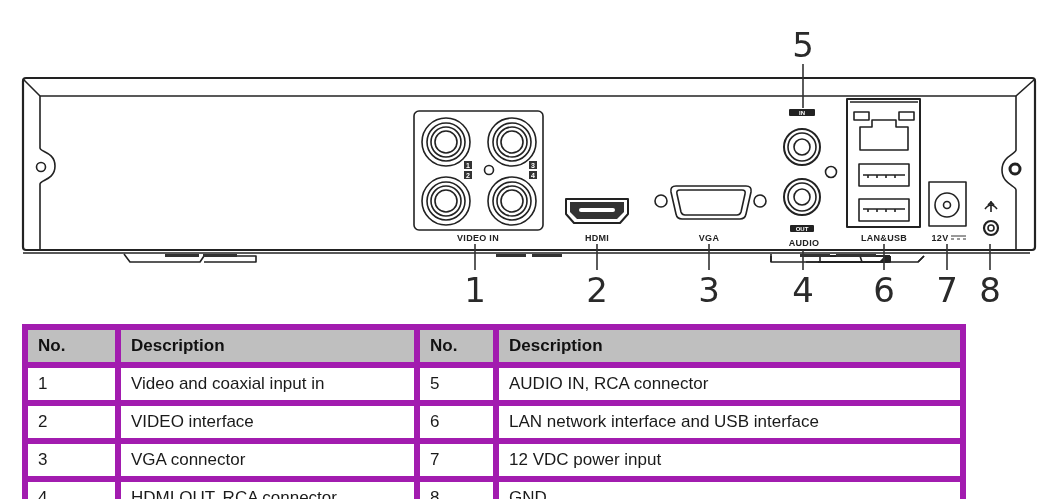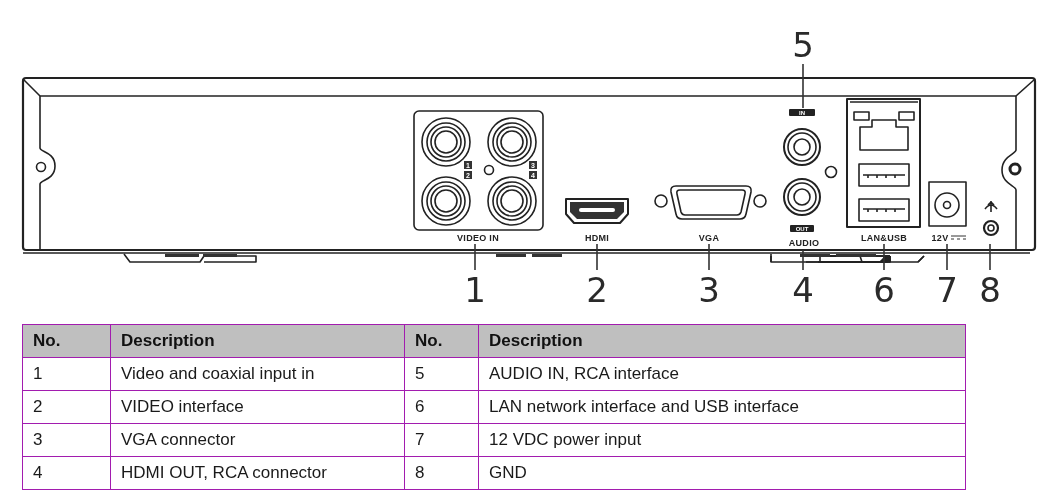--- a/index.html
+++ b/index.html
@@ -5,21 +5,21 @@
   html, body { margin: 0; padding: 0; background: #ffffff; }
   body { width: 1058px; height: 499px; position: relative; overflow: hidden;
          font-family: "Liberation Sans", sans-serif; color: #1a1a1a; }
   #panel-figure { position: absolute; left: 0; top: 0; width: 1058px; height: 315px; }
   .callout-num { font-family: "DejaVu Sans", sans-serif; font-size: 34px; fill: #2a2a2a; }
   .port-label { font-family: "Liberation Sans", sans-serif; font-weight: bold; font-size: 9px; fill: #222; letter-spacing: 0.3px; }
   .tiny-badge { font-family: "Liberation Sans", sans-serif; font-weight: bold; font-size: 6px; fill: #fff; }
   .tiny-num { font-family: "Liberation Sans", sans-serif; font-weight: bold; font-size: 7px; fill: #fff; }
   table#desc-table { position: absolute; left: 22px; top: 324px; width: 944px;
     border-collapse: collapse; font-family: "Liberation Sans", sans-serif; font-size: 17px; }
-  #desc-table th, #desc-table td { border: 1px solid #a21caf; height: 32px; padding: 0 10px; text-align: left; }
+  #desc-table th, #desc-table td { border: 6px solid #a21caf; height: 32px; padding: 0 10px; text-align: left; }
   #desc-table th { background: #bfbfbf; font-weight: bold; color: #111; height: 32px; }
   #desc-table td { color: #1a1a1a; height: 32px; }
   .c-no { width: 67px; }
   .c-desc { width: 273px; }
   .c-no2 { width: 53px; }
 </style>
 </head>
 <body>
 
 <svg id="panel-figure" viewBox="0 0 1058 315" xmlns="http://www.w3.org/2000/svg">
@@ -228,21 +228,21 @@
       <th class="c-desc">Description</th>
       <th class="c-no2">No.</th>
       <th>Description</th>
     </tr>
   </thead>
   <tbody>
     <tr>
       <td>1</td>
       <td>Video and coaxial input in</td>
       <td>5</td>
-      <td>AUDIO IN, RCA interface</td>
+      <td>AUDIO IN, RCA connector</td>
     </tr>
     <tr>
       <td>2</td>
       <td>VIDEO interface</td>
       <td>6</td>
       <td>LAN network interface and USB interface</td>
     </tr>
     <tr>
       <td>3</td>
       <td>VGA connector</td>

